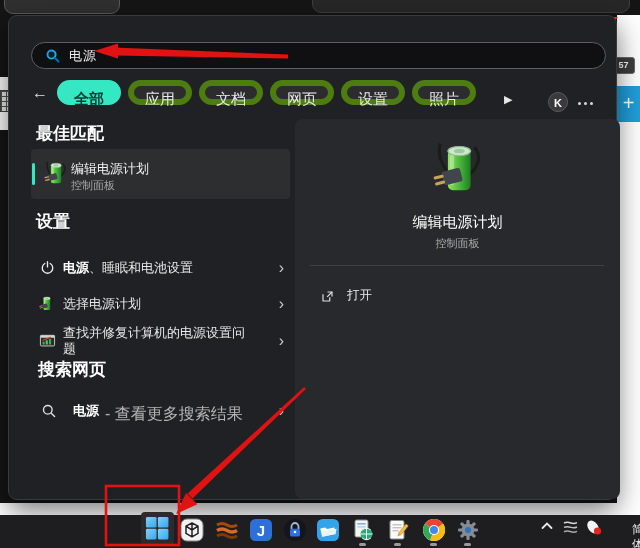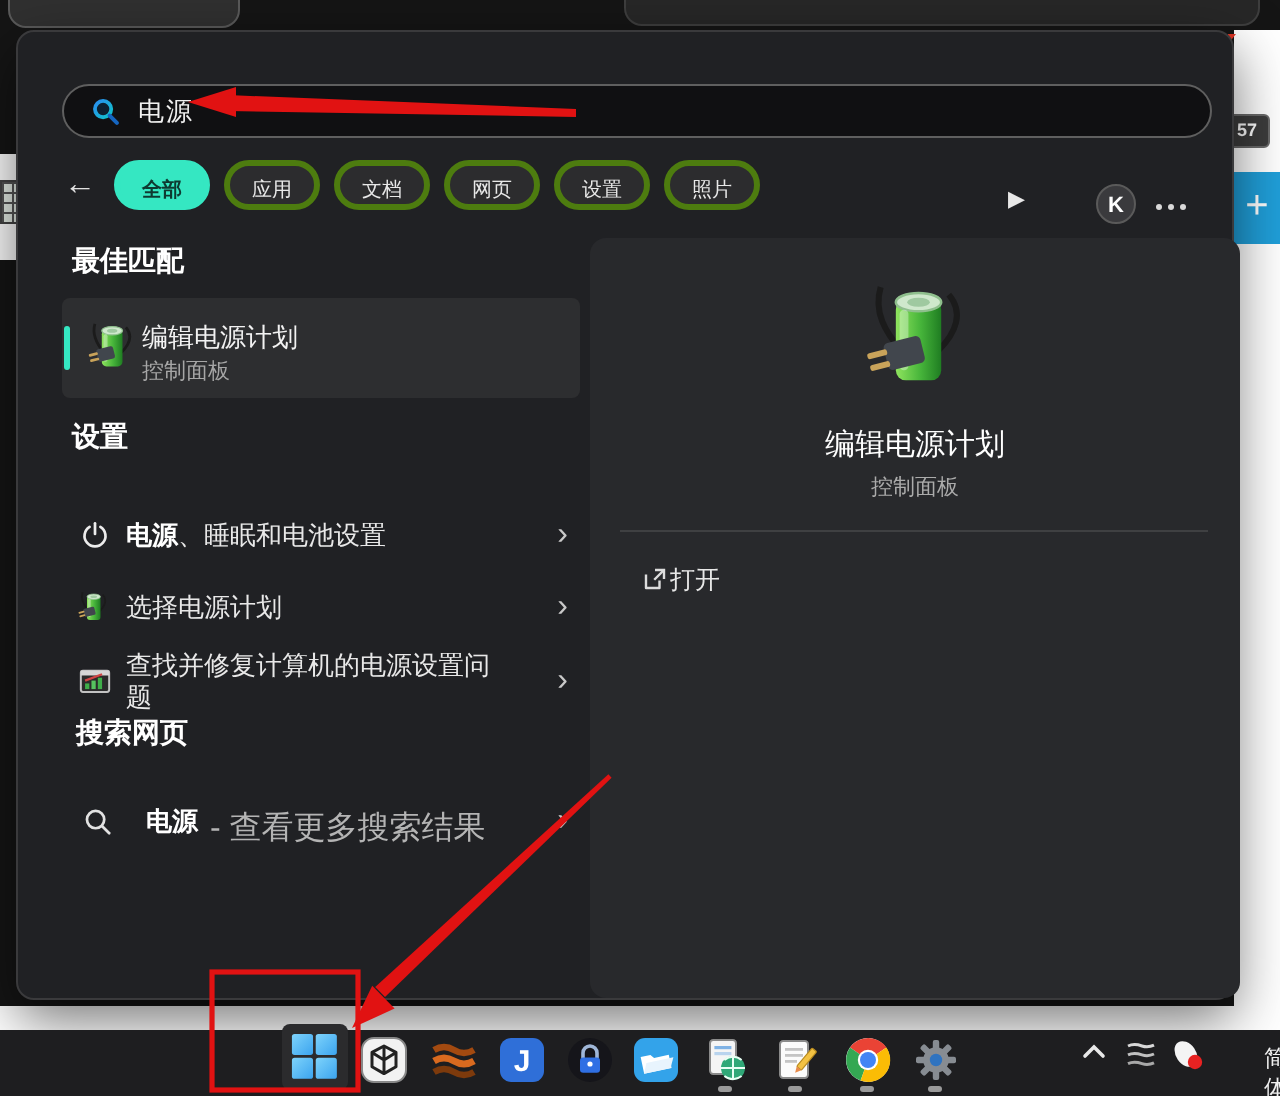--- a/index.html
+++ b/index.html
@@ -33,29 +33,29 @@
          border:1px solid #3a3a3c;border-radius:9px;box-shadow:0 10px 28px rgba(0,0,0,.55);
          box-sizing:border-box;}
   .searchbox{left:22px;top:26px;width:575px;height:27px;border:1px solid #5f5f5f;
              border-radius:14px;background:#101012;display:flex;align-items:center;box-sizing:border-box;}
   .searchbox .q{color:#f0f0f0;font-size:13px;margin-left:8px;letter-spacing:1px;}
   .searchbox svg{margin-left:13px;}
 
   .backarrow{left:22px;top:68px;width:18px;height:18px;color:#e0e0e0;font-size:16px;line-height:18px;text-align:center;cursor:pointer;}
   .pills{left:48px;top:64px;height:25px;display:flex;gap:7px;align-items:center;}
   .pill{height:25px;line-height:25px;padding:0 11px;border-radius:13px;background:#2c2c2e;
-        border:3px solid #4d7c0f;color:#e8e8e8;font-size:10px;white-space:nowrap;cursor:pointer;box-sizing:border-box;}
+        border:6px solid #4d7c0f;color:#e8e8e8;font-size:15px;white-space:nowrap;cursor:pointer;box-sizing:border-box;}
   .pill.active{background:var(--teal);border-color:var(--teal);color:#0e3a31;font-weight:bold;}
   .play-ic{left:495px;top:77px;color:#e8e8e8;font-size:11px;}
   .avatar{left:539px;top:76px;width:20px;height:20px;border-radius:50%;background:#3a3a3d;border:1px solid #5a5a5a;
           color:#fff;font-size:11px;font-weight:bold;text-align:center;line-height:20px;box-sizing:border-box;}
   .more-dots{left:569px;top:84px;width:18px;height:6px;display:flex;gap:3px;align-items:center;}
   .more-dots i{width:3px;height:3px;border-radius:50%;background:#d9d9d9;}
 
-  .sec-h{color:#ffffff;font-size:14px;font-weight:bold;font-family:Liberation Serif, serif;}
+  .sec-h{color:#ffffff;font-size:17px;font-weight:bold;font-family:Liberation Serif, serif;}
   .h-best{left:27px;top:106px;}
   .h-set{left:27px;top:194px;}
   .h-web{left:29px;top:342px;}
 
   .best-item{left:22px;top:133px;width:259px;height:50px;background:#2d2e30;border-radius:4px;cursor:pointer;}
   .best-accent{left:1px;top:14px;width:3px;height:22px;border-radius:2px;background:var(--teal);}
   .best-item .ttl{left:40px;top:11px;color:#f2f2f2;font-size:13px;}
   .best-item .sub{left:40px;top:29px;color:#a6a6a6;font-size:11px;}
 
   .srow{left:22px;width:259px;height:38px;cursor:pointer;}
@@ -69,21 +69,21 @@
   .webrow .ic{position:absolute;left:10px;top:9px;}
   .webrow .term{position:absolute;left:42px;top:8px;color:#fff;font-size:13px;font-weight:bold;}
   .webrow .rest{position:absolute;left:74px;top:10px;color:#b4b4b4;font-size:16px;}
 
   
   .preview{left:286px;top:103px;width:325px;height:380px;background:#28292c;border-radius:8px;}
   .pv-icon{left:50%;top:22px;transform:translateX(-50%);}
   .pv-title{left:0;top:94px;width:100%;text-align:center;color:#ffffff;font-size:15px;}
   .pv-sub{left:0;top:117px;width:100%;text-align:center;color:#ababab;font-size:11px;}
   .pv-div{left:15px;top:146px;width:294px;height:1px;background:#3f4042;}
-  .pv-open{left:25px;top:163px;height:22px;display:flex;align-items:flex-start;gap:0;cursor:pointer;}
+  .pv-open{left:25px;top:163px;height:22px;display:flex;align-items:flex-end;gap:12px;cursor:pointer;}
   .pv-open span{color:#e8e8e8;font-size:12.5px;}
 
   
   .taskbar{left:0;top:515px;width:640px;height:33px;background:#1e1e20;}
   .tb-ic{position:absolute;top:518px;width:24px;height:24px;}
   .start-bg{left:141px;top:512px;width:33px;height:33px;background:#2b2b2d;border-radius:4px;cursor:pointer;}
   .dash{position:absolute;top:543px;width:7px;height:2.5px;border-radius:1.5px;background:#9a9a9a;}
   .tray-chev{left:541px;top:522px;}
   .tray-wave{left:562px;top:521px;}
   .tray-mouse{left:585px;top:519px;}

